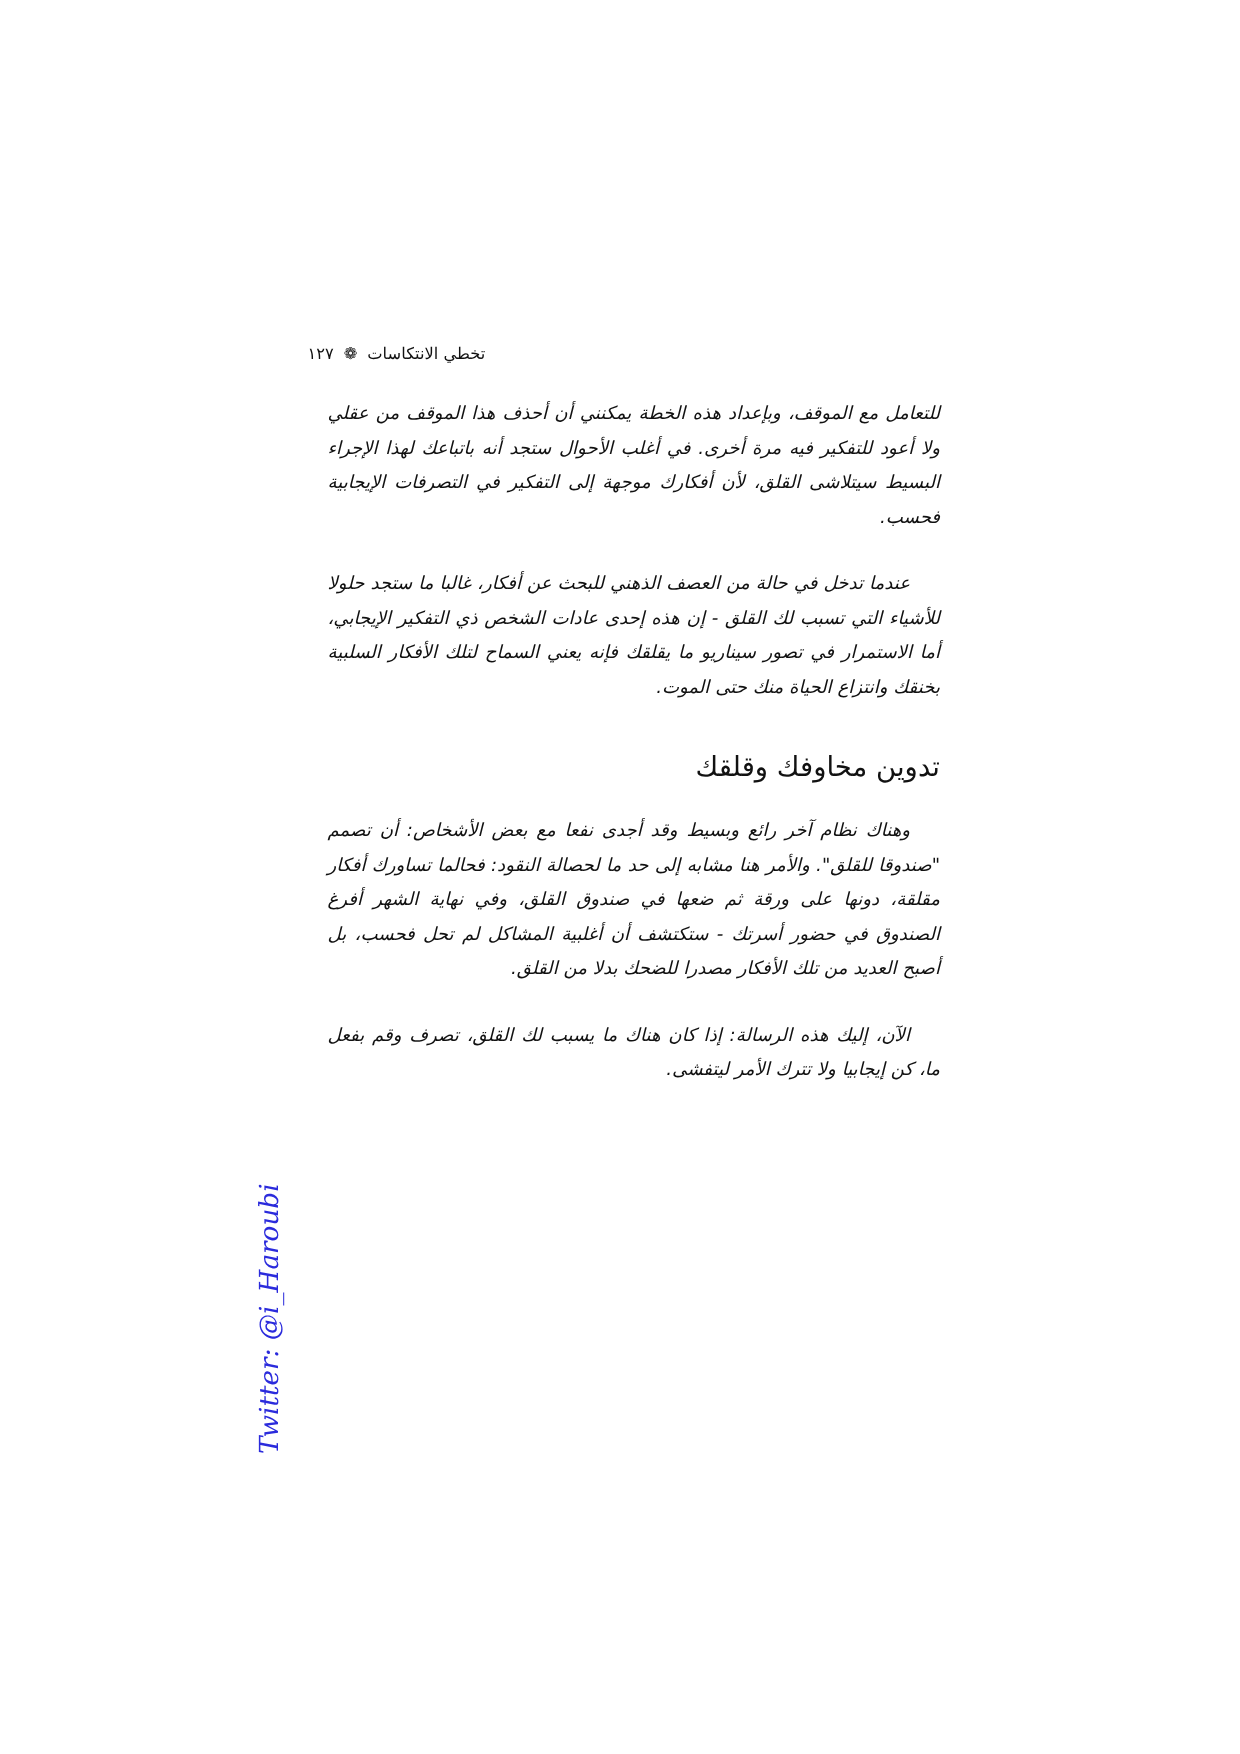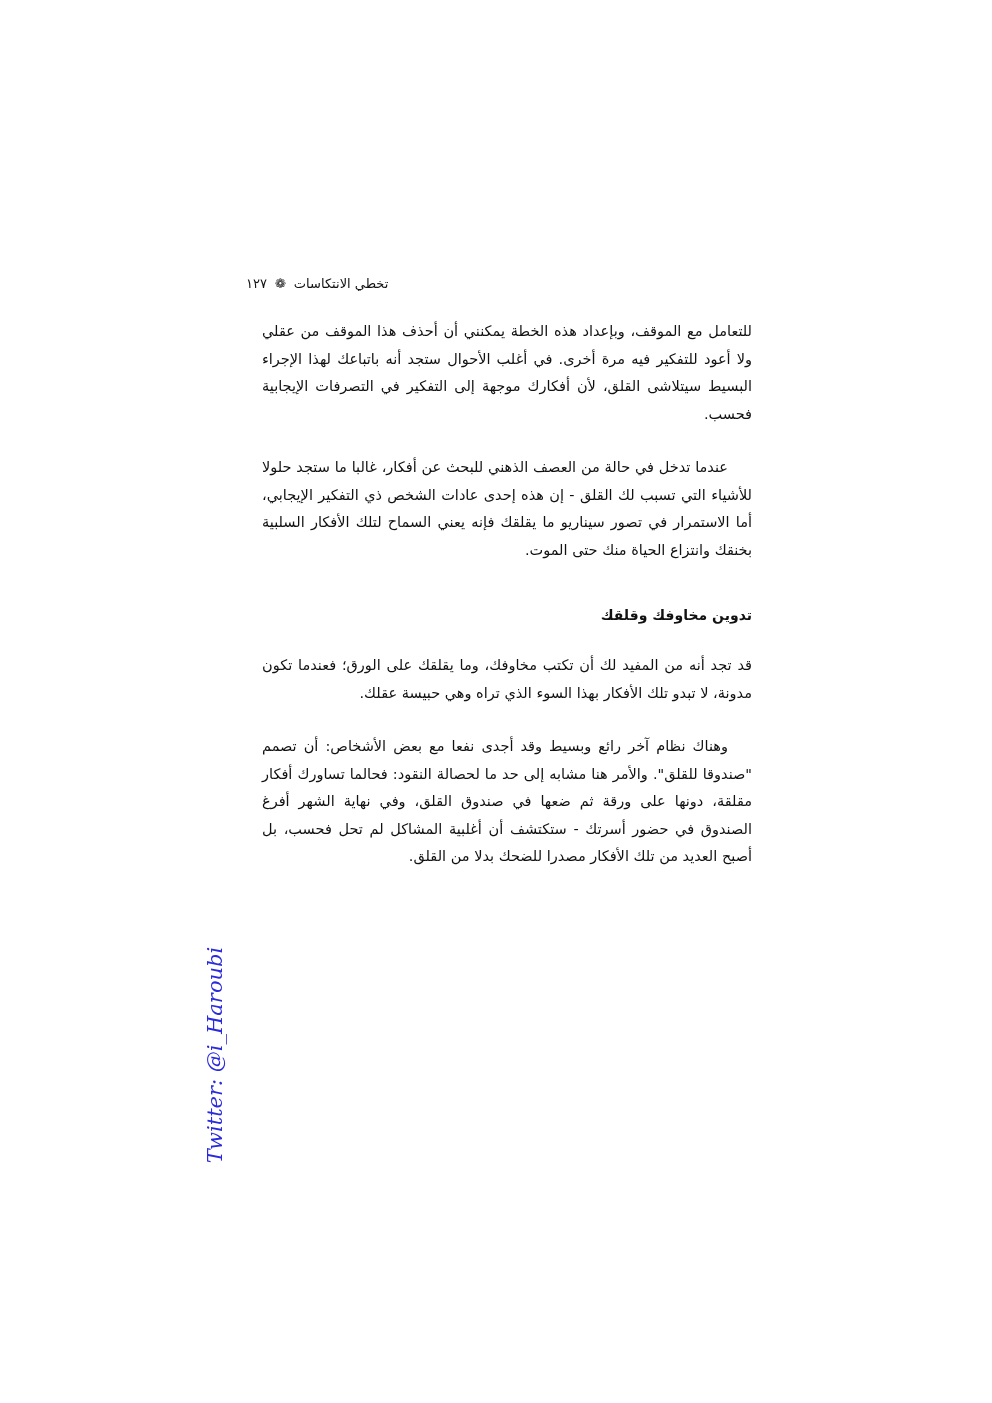--- a/index.html
+++ b/index.html
@@ -38,27 +38,28 @@
       left: 246px;
       width: 506px;
       direction: rtl;
       text-align: justify;
       text-align-last: right;
       font-size: 14.5px;
       line-height: 27.5px;
     }
     .content p {
       margin: 0 0 26px 16px;
+      font-style: italic;
     }
     .content p.indent {
       text-indent: 24px;
     }
     .content h2 {
-      font-size: 14px;
-      font-weight: bold;
+      font-size: 22px;
+      font-weight: normal;
       margin: 36px 0 22px 0;
       line-height: 30px;
     }
     .watermark {
       position: absolute;
       left: 198px;
       top: 960px;
       width: 34px;
       height: 190px;
       display: flex;
@@ -83,19 +84,19 @@
   <span class="ornament">❁</span>
   <span class="page-number">١٢٧</span>
 </div>
 
 <div class="content">
   <p>للتعامل مع الموقف، وبإعداد هذه الخطة يمكنني أن أحذف هذا الموقف من عقلي ولا أعود للتفكير فيه مرة أخرى. في أغلب الأحوال ستجد أنه باتباعك لهذا الإجراء البسيط سيتلاشى القلق، لأن أفكارك موجهة إلى التفكير في التصرفات الإيجابية فحسب.</p>
   <p class="indent">عندما تدخل في حالة من العصف الذهني للبحث عن أفكار، غالبا ما ستجد حلولا للأشياء التي تسبب لك القلق - إن هذه إحدى عادات الشخص ذي التفكير الإيجابي، أما الاستمرار في تصور سيناريو ما يقلقك فإنه يعني السماح لتلك الأفكار السلبية بخنقك وانتزاع الحياة منك حتى الموت.</p>
 
   <h2>تدوين مخاوفك وقلقك</h2>
 
-  <p>قد تجد أنه من المفيد لك أن تكتب مخاوفك، وما يقلقك على الورق؛ فعندما تكون مدونة، لا تبدو تلك الأفكار بهذا السوء الذي تراه وهي حبيسة عقلك.</p>
   <p class="indent">وهناك نظام آخر رائع وبسيط وقد أجدى نفعا مع بعض الأشخاص: أن تصمم "صندوقا للقلق". والأمر هنا مشابه إلى حد ما لحصالة النقود: فحالما تساورك أفكار مقلقة، دونها على ورقة ثم ضعها في صندوق القلق، وفي نهاية الشهر أفرغ الصندوق في حضور أسرتك - ستكتشف أن أغلبية المشاكل لم تحل فحسب، بل أصبح العديد من تلك الأفكار مصدرا للضحك بدلا من القلق.</p>
+  <p class="indent">الآن، إليك هذه الرسالة: إذا كان هناك ما يسبب لك القلق، تصرف وقم بفعل ما، كن إيجابيا ولا تترك الأمر ليتفشى.</p>
 </div>
 
 <div class="watermark">
   <span>Twitter: @i_Haroubi</span>
 </div>
 
 </body></html>

